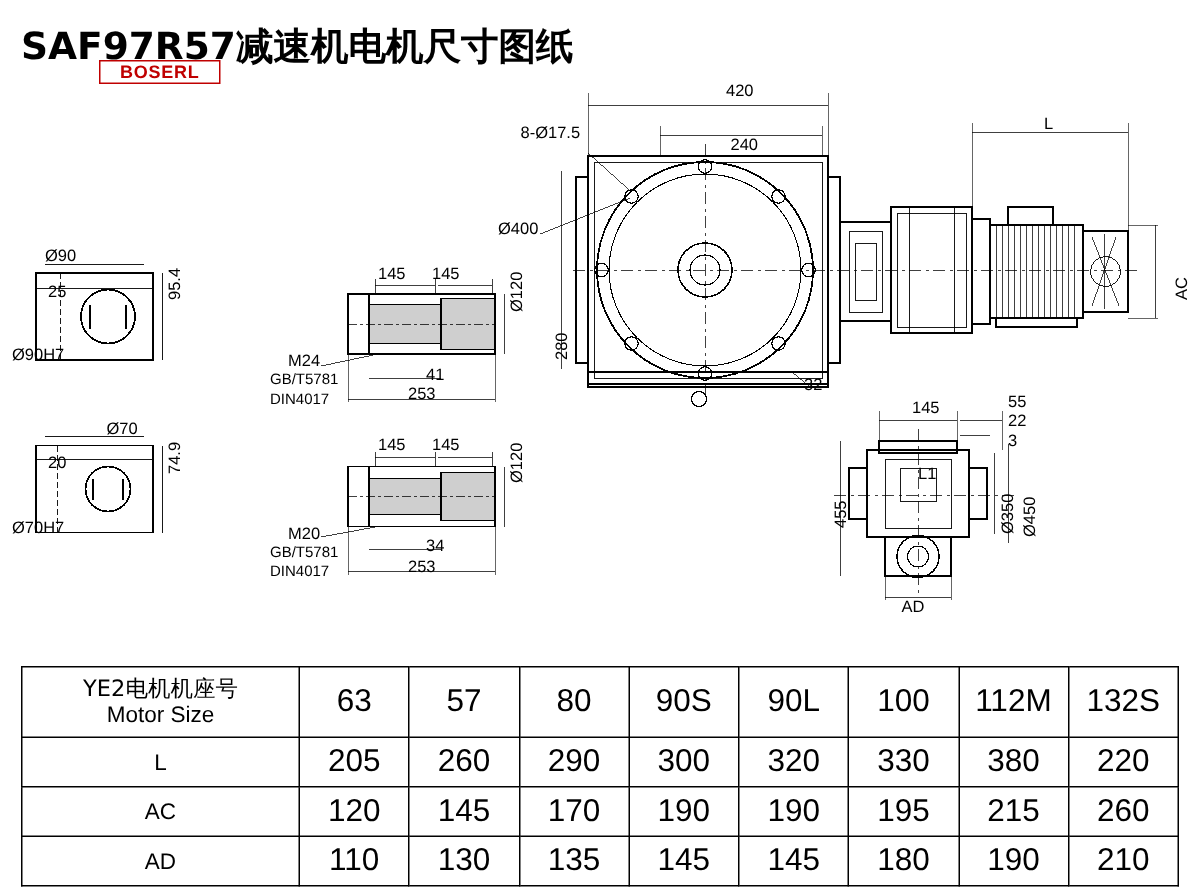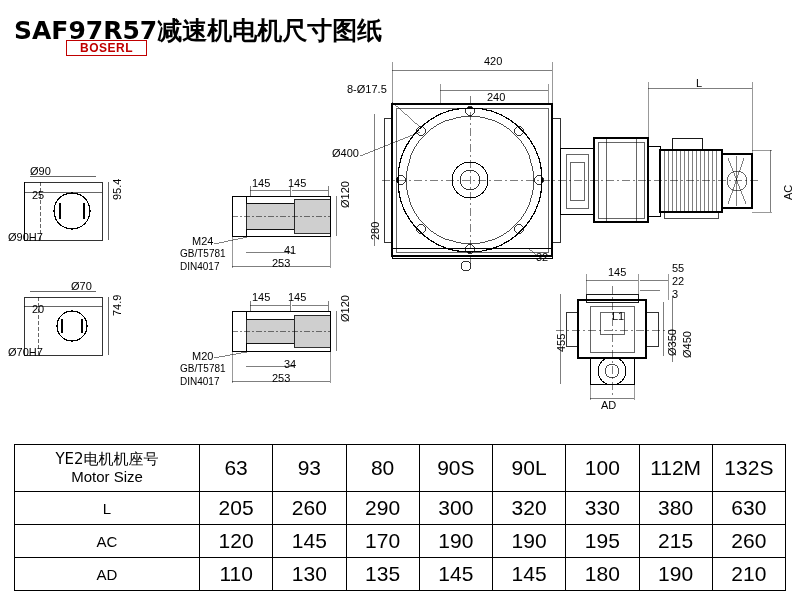--- a/index.html
+++ b/index.html
@@ -335,38 +335,38 @@
   <div class="lbl" style="left:601px; top:400px;">AD</div>
 
   <table id="spec-table">
     <tbody>
       <tr class="first">
         <td class="head">
           <div class="cn">YE2电机机座号</div>
           <div>Motor Size</div>
         </td>
         <td>63</td>
-        <td>93</td>
+        <td>57</td>
         <td>80</td>
         <td>90S</td>
         <td>90L</td>
         <td>100</td>
         <td>112M</td>
         <td>132S</td>
       </tr>
       <tr>
         <td class="head">L</td>
         <td>205</td>
         <td>260</td>
         <td>290</td>
         <td>300</td>
         <td>320</td>
         <td>330</td>
         <td>380</td>
-        <td>630</td>
+        <td>220</td>
       </tr>
       <tr>
         <td class="head">AC</td>
         <td>120</td>
         <td>145</td>
         <td>170</td>
         <td>190</td>
         <td>190</td>
         <td>195</td>
         <td>215</td>

